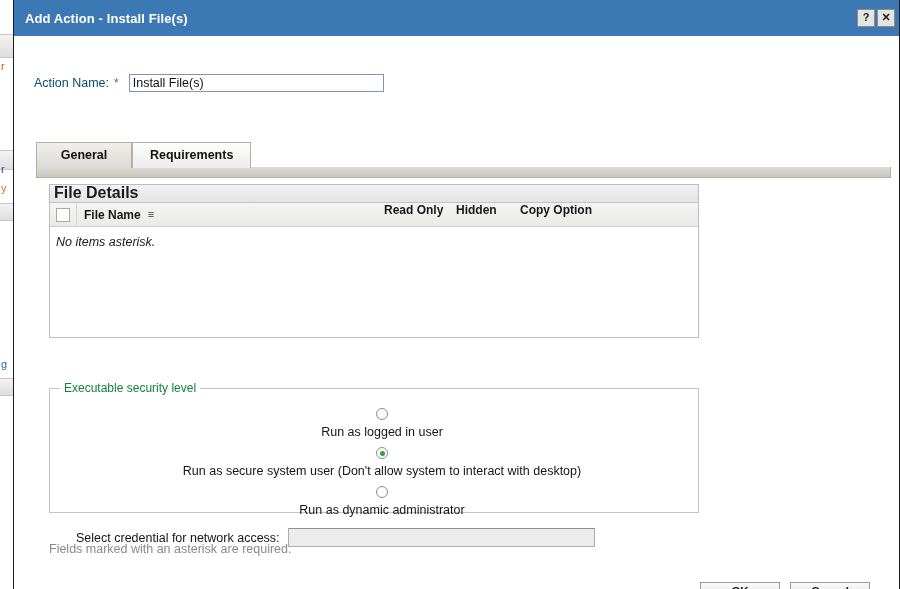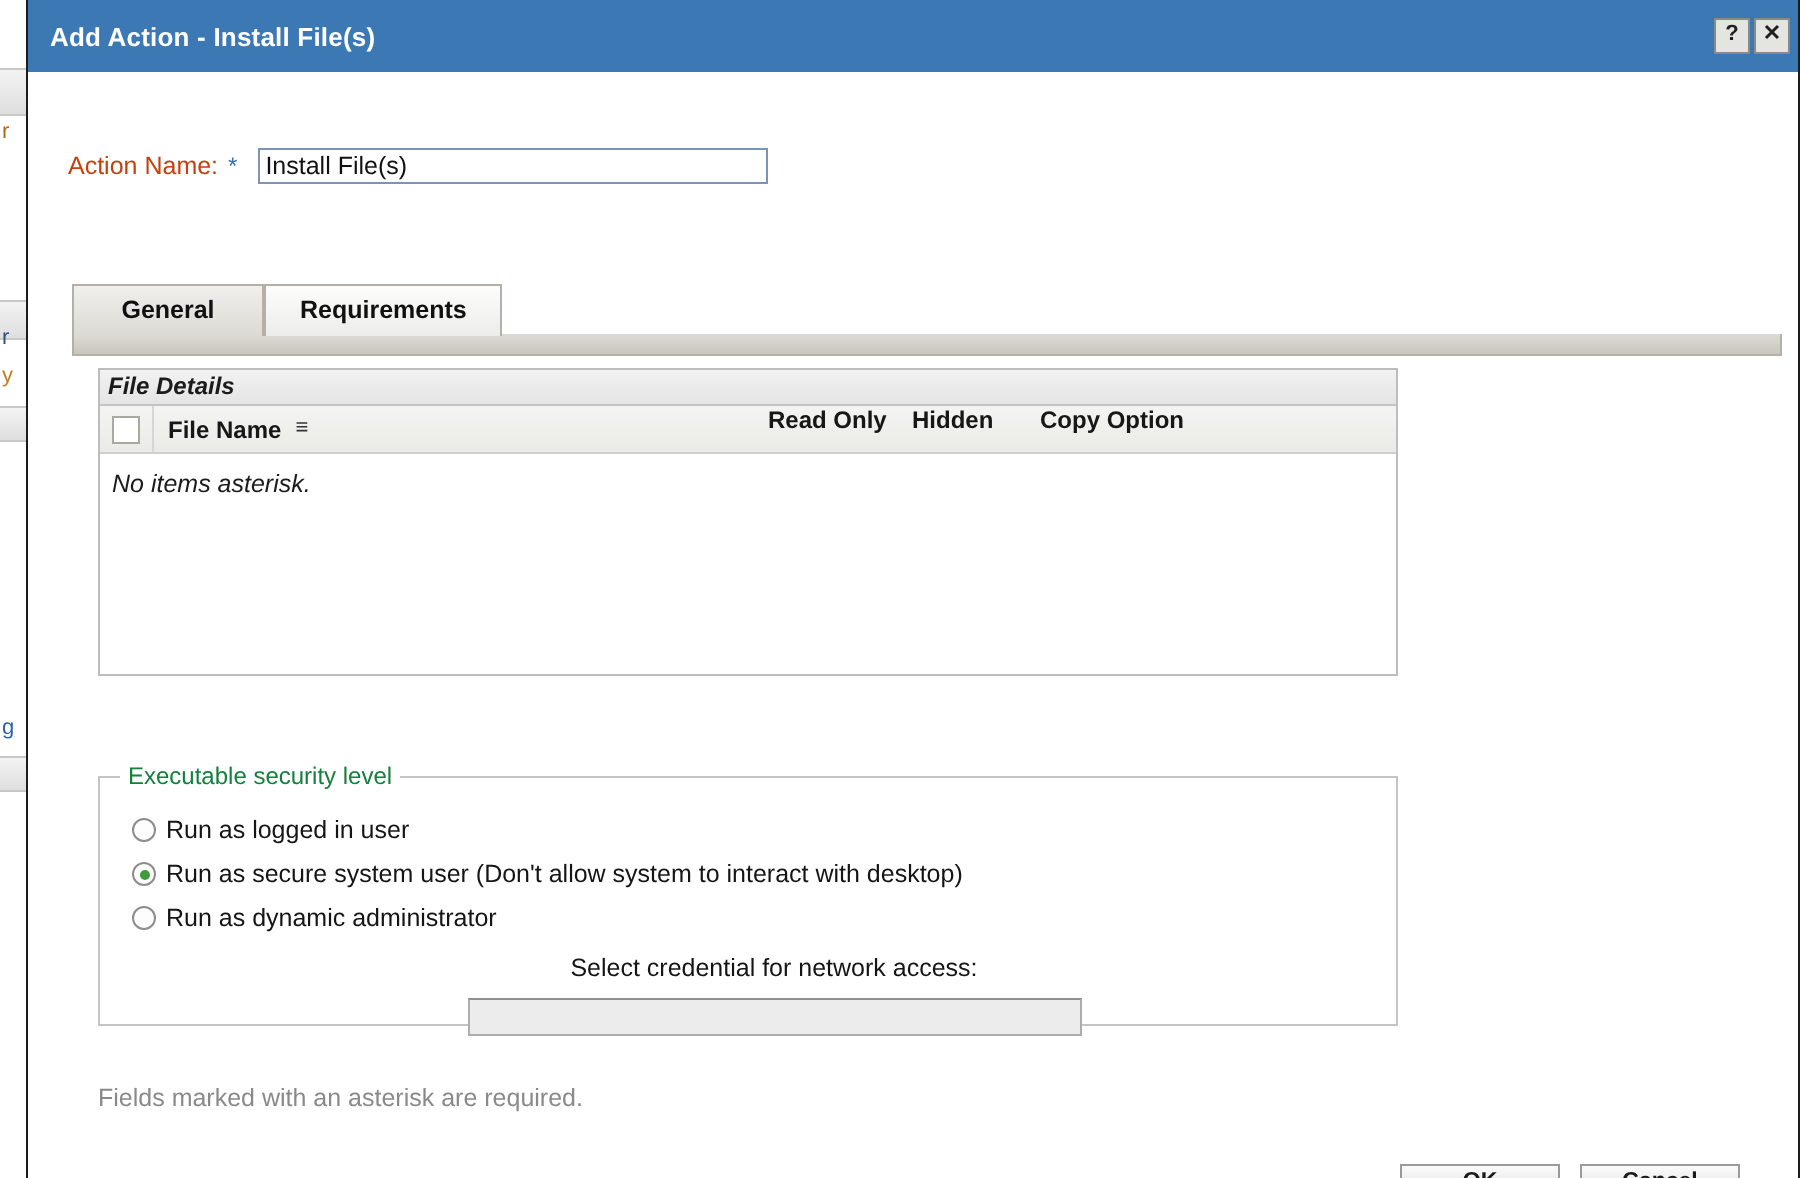--- a/index.html
+++ b/index.html
@@ -93,21 +93,21 @@
   }
 
   
   #action-row {
     display: flex;
     align-items: center;
     padding: 38px 0 0 20px;
   }
   #action-label {
     font-size: 12.5px;
-    color: #c2410c;
+    color: #0c4a6e;
   }
   #action-asterisk {
     color: #3a6fb0;
     font-size: 12px;
     margin: 0 10px 0 5px;
     align-self: flex-start;
     padding-top: 2px;
   }
   #action-input {
     width: 255px;
@@ -171,25 +171,24 @@
     width: 650px;
     border: 1px solid #bdbdbd;
     box-sizing: border-box;
     background: #ffffff;
   }
   #fp-header {
     height: 17px;
     line-height: 16px;
     background: linear-gradient(#f2f2f2, #e4e4e4);
     border-bottom: 1px solid #c3c3c3;
-    font-size: 12px;
+    font-size: 16px;
     font-weight: bold;
     color: #1b1b1b;
     padding-left: 4px;
-    font-style: italic;
   }
   #fp-toolbar {
     height: 22px;
     background: #6e92c6;
     display: flex;
     align-items: center;
     padding-left: 32px;
     gap: 12px;
   }
   #tb-add {
@@ -276,20 +275,21 @@
     color: #15803d;
   }
   .radio-row {
     display: flex;
     align-items: center;
     gap: 5px;
     padding-left: 16px;
     font-size: 12.5px;
     color: #151515;
     cursor: pointer;
+    flex-direction: column;
   }
   #radio-row-1 { margin-top: 19px; }
   #radio-row-2 { margin-top: 8px; text-align: right; }
   #radio-row-3 { margin-top: 8px; }
   .radio {
     width: 12px; height: 12px;
     border: 1px solid #8d8d8d;
     border-radius: 50%;
     background: #fdfdfd;
     position: relative;
@@ -305,21 +305,20 @@
     background: #3b9e3b;
   }
   #cred-row {
     display: flex;
     align-items: center;
     gap: 8px;
     padding-left: 26px;
     margin-top: 11px;
     font-size: 12.5px;
     color: #151515;
-    flex-direction: column;
   }
   #cred-input {
     width: 307px;
     height: 19px;
     background: #ececec;
     border: 1px solid #adadad;
     border-top-color: #8f8f8f;
     box-sizing: border-box;
     font-family: "Liberation Sans", sans-serif;
     font-size: 12px;

